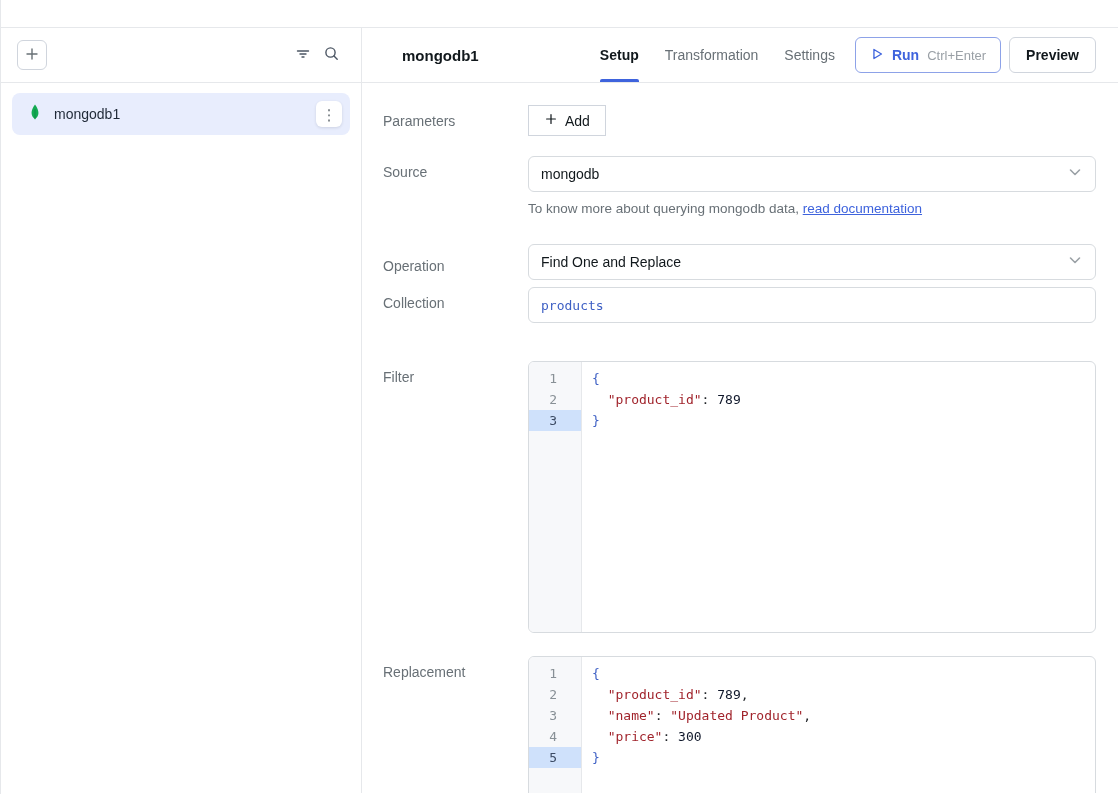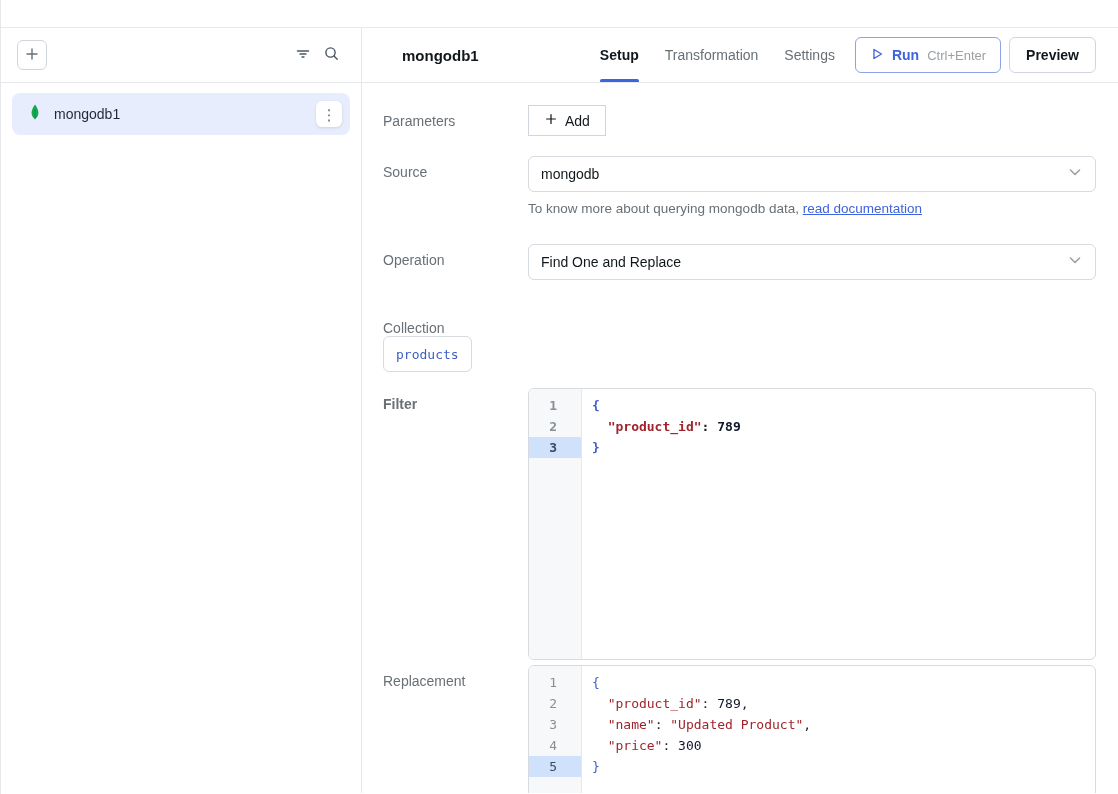--- a/index.html
+++ b/index.html
@@ -38,23 +38,23 @@
   .preview-btn { height:36px; margin-left:8px; padding:0 16px; background:#fff; border:1px solid #d0d5dd; border-radius:6px; font-size:14px; font-weight:600; color:#11181c; cursor:pointer; font-family:inherit; }
 
   
   .form { flex:1; overflow:hidden; padding:22px 22px 0 21px; }
   .form-row { display:flex; align-items:flex-start; }
   .form-label { width:145px; min-width:145px; padding-top:8px; font-size:14px; color:#687076; }
   .form-control { flex:1; min-width:0; }
 
   .row-parameters { margin-bottom:20px; }
   .row-source { margin-bottom:28px; }
-  .row-operation { margin-bottom:32px; }
-  .row-collection { margin-bottom:16px;flex-direction:column; }
-  .row-filter { margin-bottom:5px;font-weight:bold; }
+  .row-operation { margin-bottom:7px;align-items:center; }
+  .row-collection { margin-bottom:38px; }
+  .row-filter { margin-bottom:23px; }
 
   .add-btn { height:31px; display:inline-flex; align-items:center; gap:7px; padding:0 15px; background:#fff; border:1px solid #d0d5dd; border-radius:0; font-size:14px; color:#11181c; cursor:pointer; font-family:inherit; }
 
   .select { height:36px; display:flex; align-items:center; justify-content:space-between; padding:0 12px; border:1px solid #d7dbdf; border-radius:6px; background:#fff; cursor:pointer; }
   .select-value { font-size:14px; color:#11181c; }
   .helper { margin-top:9px; font-size:13.5px; color:#687076; }
   .helper a { color:var(--accent,#3e63dd); text-decoration:underline; cursor:pointer; }
 
   .text-field { height:36px; display:flex; align-items:center; padding:0 12px; border:1px solid #d7dbdf; border-radius:6px; background:#fff; cursor:text; }
   .mono-blue { font-family:"DejaVu Sans Mono","Liberation Mono",monospace; font-size:13px; color:#3d5fc4; }

